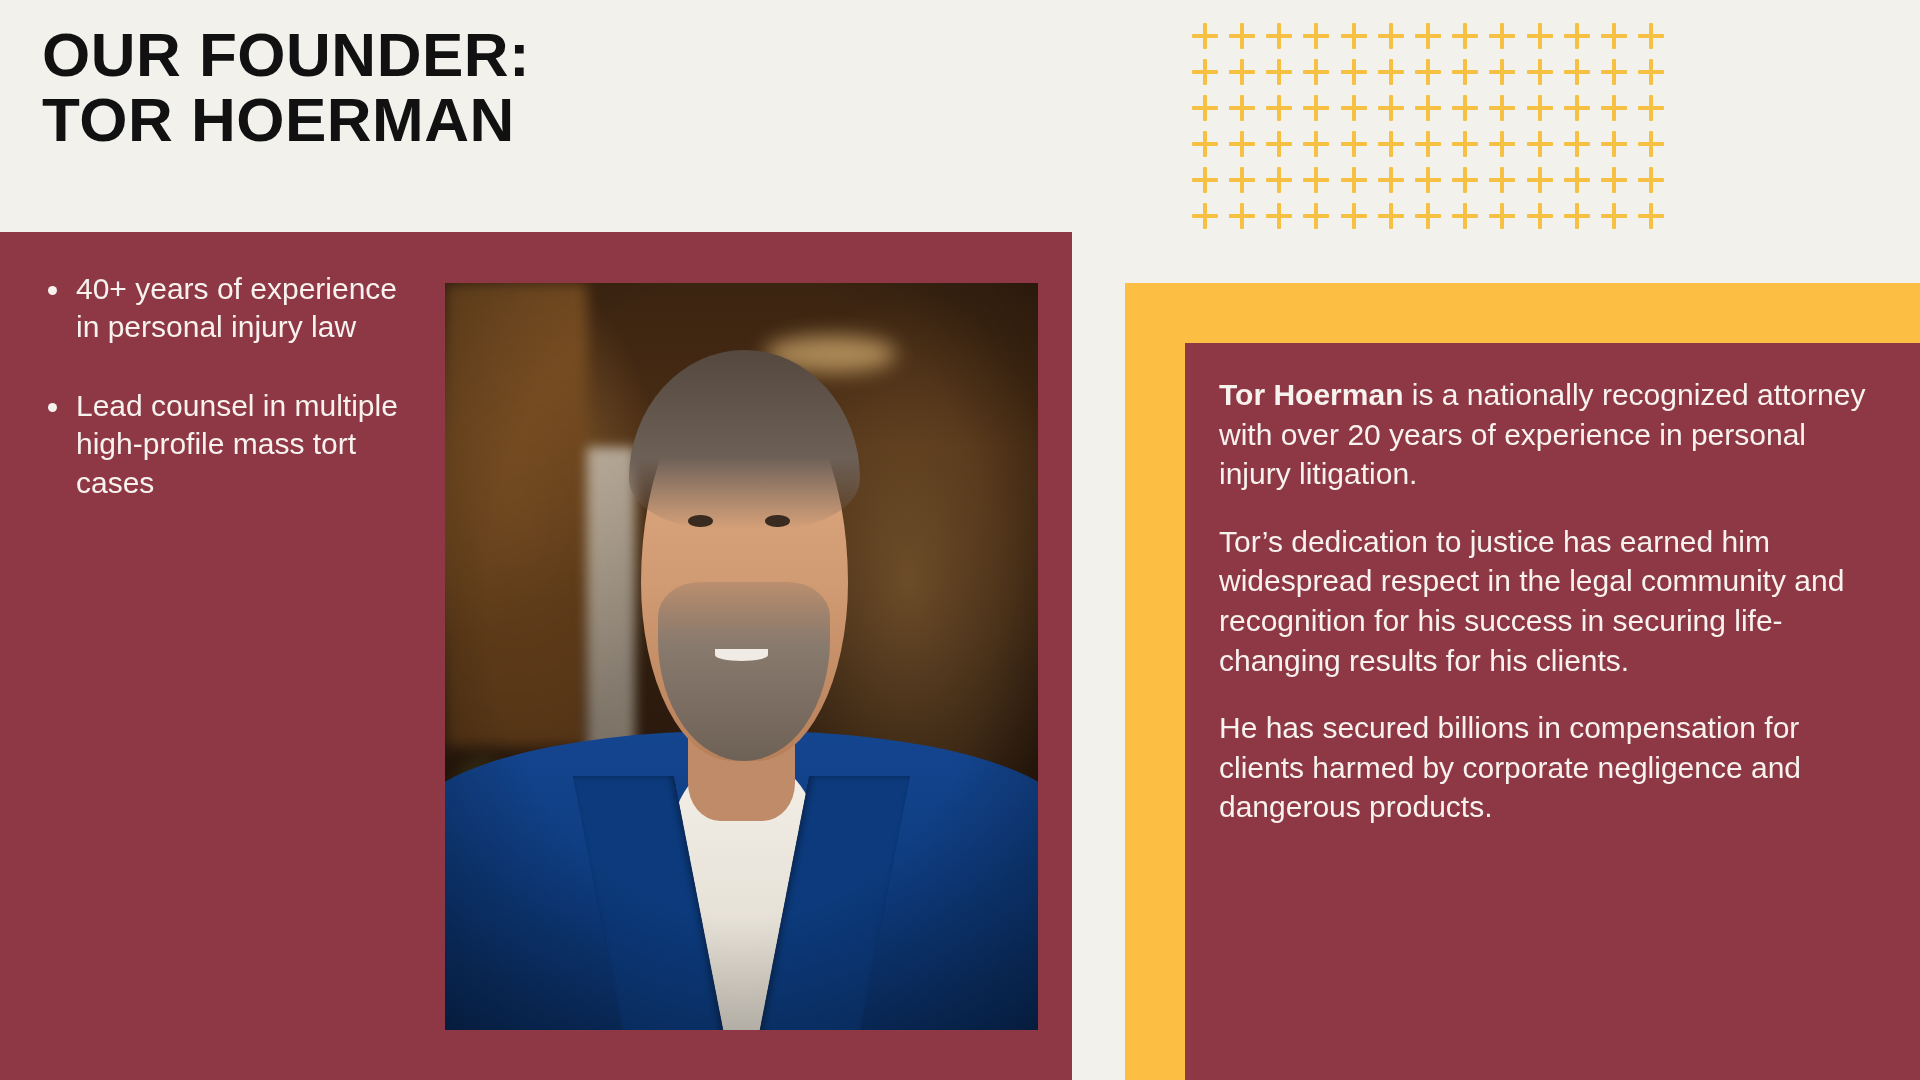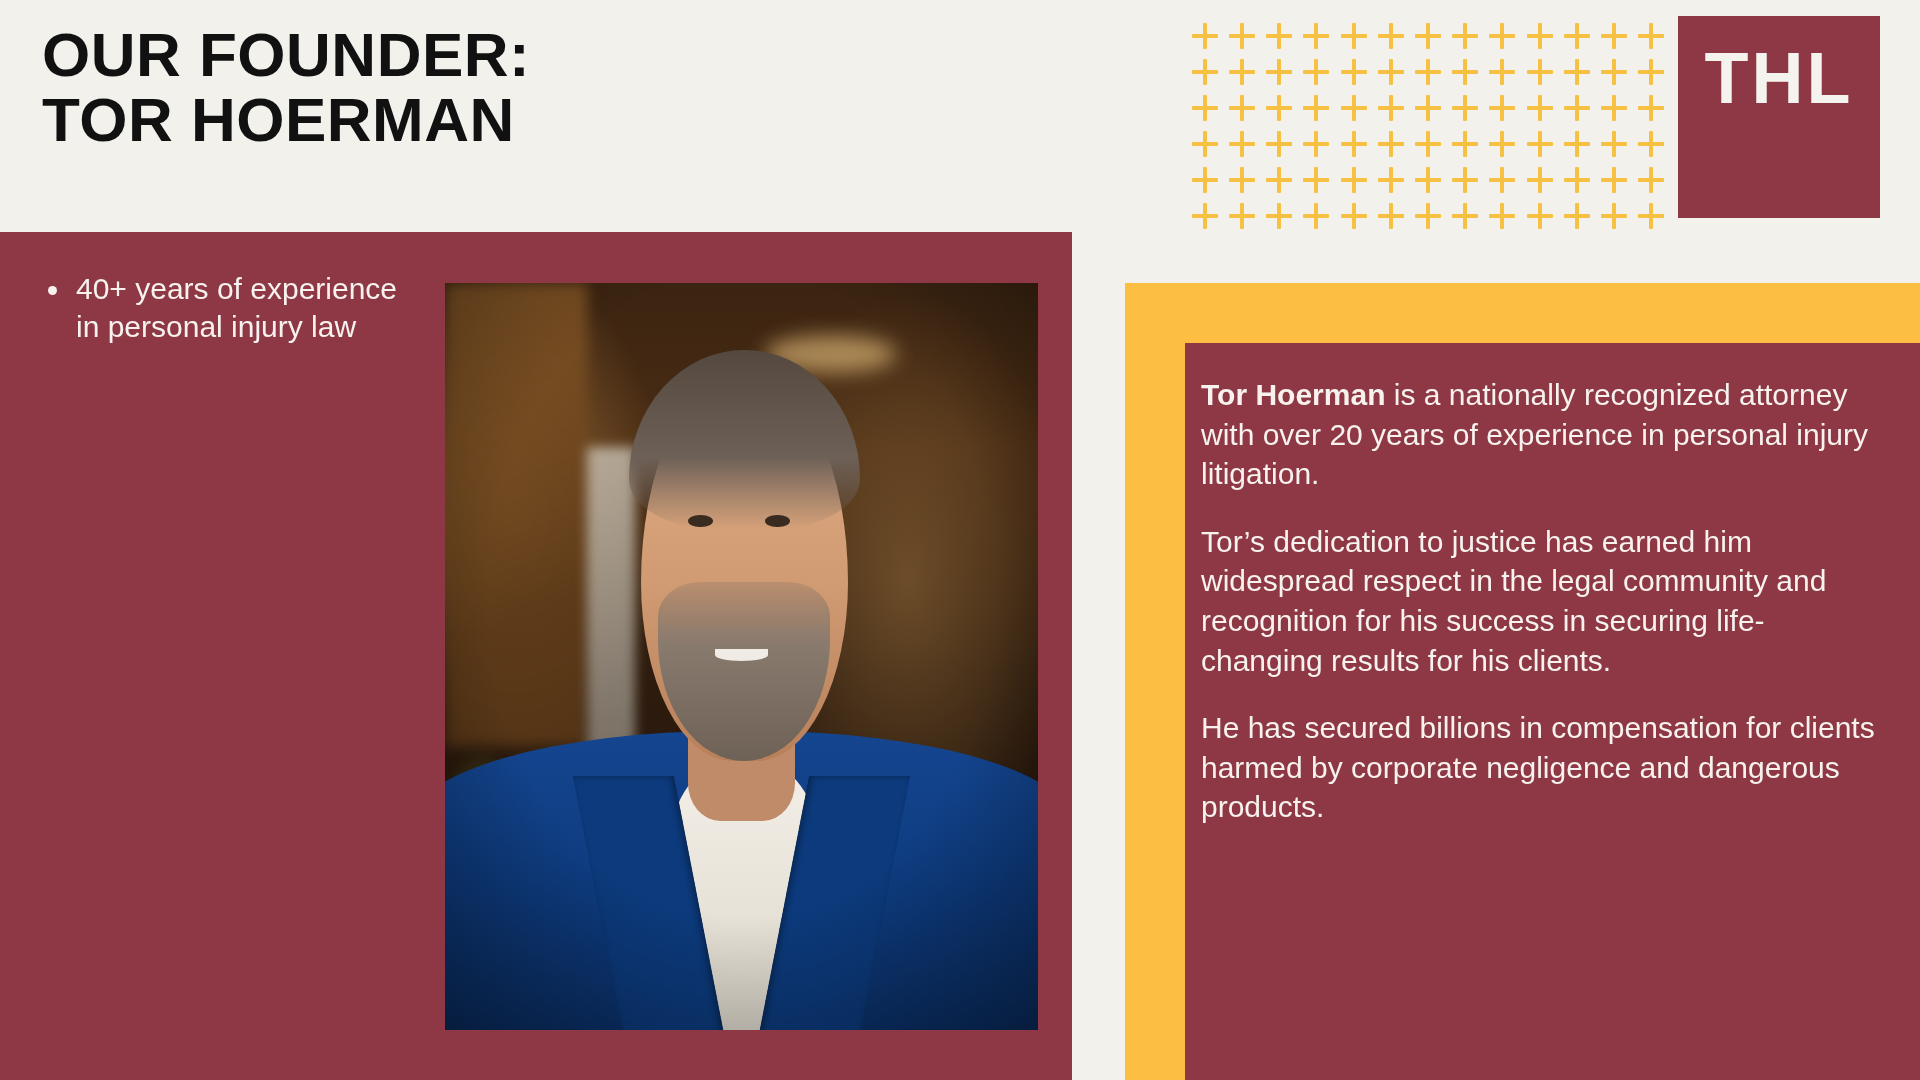--- a/index.html
+++ b/index.html
@@ -301,21 +301,21 @@
     background: #fcbf43;
   }
   .right-card {
     position: absolute;
     left: 1185px;
     top: 343px;
     width: 735px;
     height: 737px;
     background: #8e3846;
     box-sizing: border-box;
-    padding: 32px 34px 0 16px;
+    padding: 32px 34px 0 34px;
   }
   .para {
     margin: 0 0 28px 0;
     color: #f7f2ee;
     font-family: "Liberation Sans", sans-serif;
     font-size: 30px;
     line-height: 1.32;
     font-weight: 400;
   }
   .para:last-child { margin-bottom: 0; }
@@ -405,27 +405,25 @@
       <span class="plus"></span>
       <span class="plus"></span>
       <span class="plus"></span>
       <span class="plus"></span>
       <span class="plus"></span>
       <span class="plus"></span>
       <span class="plus"></span>
       <span class="plus"></span>
     </div>
 
-  <div class="logo-block">
-    <div class="logo-text">THL</div>
-  </div>
 
   <div class="left-panel">
     <ul class="bullets" id="bullets">
         <li class="bullet">40+ years of experience in personal injury law</li>
+        <li class="bullet">Lead counsel in multiple high-profile mass tort cases</li>
       </ul>
   </div>
 
   <div class="photo-frame">
     <div class="photo">
       <div class="panelwood"></div>
       <div class="doorway"></div>
       <div class="lamp"></div>
       <div class="plant"></div>
       <div class="suit"></div>

